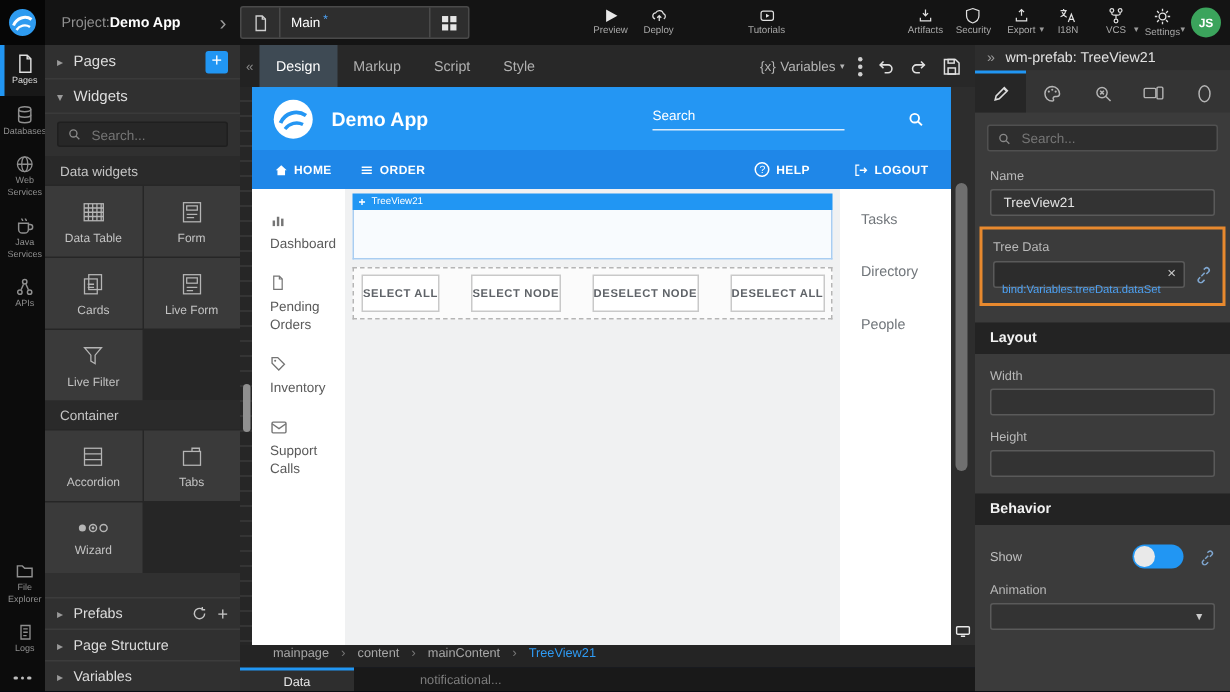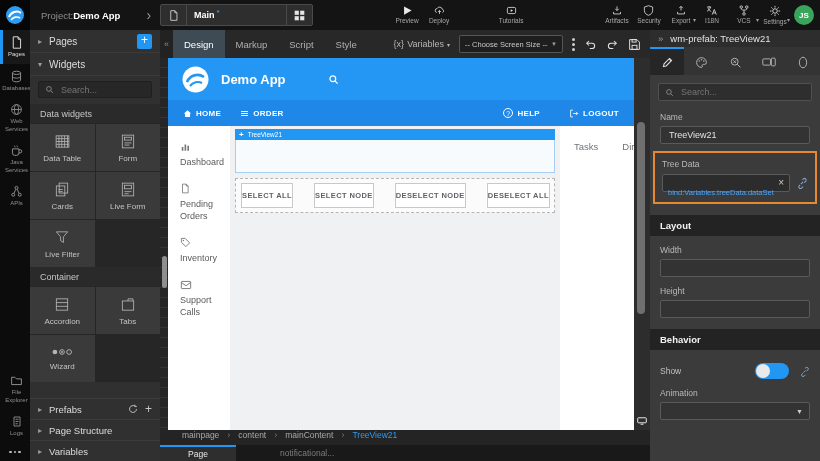--- a/index.html
+++ b/index.html
@@ -9,21 +9,21 @@
 
   
   .topbar{position:absolute;left:0;top:0;width:820px;height:30px;background:#141414;display:flex;align-items:center;color:#ccc;}
   .logo-box{width:30px;height:30px;background:#060606;display:flex;align-items:center;justify-content:center;flex:0 0 auto;}
   .project{margin-left:11px;font-size:9.5px;color:#8f8f8f;white-space:nowrap;}
   .project b{color:#fff;}
   .tb-chev{color:#999;font-size:14px;margin:0 9px 0 26px;line-height:1;}
   .page-sel{display:flex;align-items:stretch;height:22px;background:#2e2e2e;border:1px solid #4a4a4a;border-radius:2px;color:#ddd;}
   .page-sel .seg{display:flex;align-items:center;padding:0 7px;}
   .page-sel .seg+.seg{border-left:1px solid #4a4a4a;}
-  .page-name{font-size:9px;color:#fff;font-weight:bold;}
+  .page-name{font-size:9px;color:#fff;font-weight:normal;}
   .unsaved{color:#4da3f7;font-size:8px;position:relative;top:-3px;margin-left:2px;}
   .tb-act{display:flex;flex-direction:column;align-items:center;justify-content:center;min-width:32px;height:30px;gap:2px;color:#e0e0e0;}
   .tb-act .lbl{color:#a8a8a8;font-size:6.5px;line-height:1;}
   .tb-caret{color:#9a9a9a;font-size:6px;margin-left:-4px;margin-top:8px;}
   .avatar{width:20px;height:20px;border-radius:50%;background:#3ba45c;color:#fff;font-size:8px;font-weight:bold;display:flex;align-items:center;justify-content:center;margin:0 6px 0 4px;flex:0 0 auto;}
   .sp{flex:1;}
 
   
   .rail{position:absolute;left:0;top:30px;width:30px;height:431px;background:#0c0c0c;display:flex;flex-direction:column;}
   .rail-item{display:flex;flex-direction:column;align-items:center;padding:6px 0 5px;color:#8f8f8f;font-size:6px;line-height:1.25;text-align:center;gap:2px;border-left:3px solid transparent;}
@@ -79,21 +79,21 @@
   .page-body{flex:1;display:flex;min-height:0;}
   .pmenu{width:62px;flex:0 0 auto;background:#fff;padding:16px 0 0 12px;display:flex;flex-direction:column;gap:15px;color:#5a5a5a;}
   .pmenu-item{font-size:9px;display:flex;flex-direction:column;gap:4px;line-height:1.35;}
   .pmenu-item svg{color:#757575;}
   .pcontent{flex:1;display:flex;flex-direction:column;padding:3px 5px;min-width:0;}
   .tv-label{height:11px;flex:0 0 auto;background:#2196f3;color:#fff;font-size:6.5px;display:flex;align-items:center;gap:4px;padding:0 4px;}
   .tv-move{font-size:8px;font-weight:bold;line-height:1;}
   .tv-body{height:33px;flex:0 0 auto;background:#f8fbfe;border:1px solid #a9cdf1;border-top:none;}
   .btnrow-wrap{margin-top:5px;border:1px dashed #b5b5b5;background:#fbfbfb;padding:4px 5px;display:flex;gap:21px;font-weight:bold;}
   .cbtn{flex:1;background:#fff;border:1px solid #c9c9c9;color:#5f6368;font-size:7.5px;height:25px;display:flex;align-items:center;justify-content:center;letter-spacing:.4px;white-space:nowrap;}
-  .prightcol{width:74px;flex:0 0 auto;background:#fff;padding:15px 0 0 14px;display:flex;flex-direction:row;gap:24px;}
+  .prightcol{width:74px;flex:0 0 auto;background:#fff;padding:15px 0 0 14px;display:flex;flex-direction:column;gap:24px;}
   .plink{font-size:9.5px;color:#70757a;}
 
   
   .crumbbar{position:absolute;left:160px;top:430px;width:490px;height:15px;background:#242424;display:flex;align-items:flex-start;padding-left:22px;gap:8px;font-size:8.5px;color:#a8a8a8;}
   .crumb-sep{color:#777;font-size:9px;}
   .crumb-last{color:#2f9bf4;}
   .bottombar{position:absolute;left:160px;top:445px;width:490px;height:16px;background:#191919;display:flex;align-items:stretch;}
   .page-tab{width:76px;background:#2e2e2e;border-top:2px solid #2196f3;color:#e8e8e8;font-size:8.5px;display:flex;align-items:center;justify-content:center;}
   .statusmsg{color:#7d7d7d;font-size:8.5px;display:flex;align-items:center;margin-left:44px;}
 
@@ -465,24 +465,20 @@
     <div class="ttab active">Design</div>
     <div class="ttab">Markup</div>
     <div class="ttab">Script</div>
     <div class="ttab">Style</div>
     <div class="tright">
       <div class="vars">
         <span>{x}</span>
         <span>Variables</span>
         <span style="font-size:6px;">▾</span>
       </div>
-      <div class="screen-sel">
-        <span>-- Choose Screen Size --</span>
-        <span style="font-size:6px;color:#999;">▼</span>
-      </div>
       <span class="vdots"></span>
       <span>
           <svg width="13" height="12" viewBox="0 0 16 16" stroke="#e0e0e0" fill="none" stroke-width="1.4">
             <path d="M3 7h7a3.5 3.5 0 0 1 0 7H7"></path>
             <path d="M6 4L3 7l3 3"></path>
           </svg>
         </span>
       <span>
           <svg width="13" height="12" viewBox="0 0 16 16" stroke="#e0e0e0" fill="none" stroke-width="1.4">
             <path d="M13 7H6a3.5 3.5 0 0 0 0 7h3"></path>
@@ -506,20 +502,21 @@
     <div class="page">
       <div class="page-header">
         <span>
           <svg width="27" height="27" viewBox="0 0 27 27">
               <circle cx="13.5" cy="13.5" r="13" fill="#fff"></circle>
               <path d="M5 16c3-7 11-9 17-5" stroke="#2496f3" stroke-width="2.6" fill="none"></path>
               <path d="M8 20c3-4 8-5 12-3" stroke="#2496f3" stroke-width="2.2" fill="none"></path>
             </svg>
         </span>
         <span class="app-title">Demo App</span>
+        <div class="psearch">Search</div>
         <span class="psearch-icon">
             <svg width="11" height="11" viewBox="0 0 16 16" stroke="currentColor" fill="none" stroke-width="1.8">
               <circle cx="7" cy="7" r="4.2"></circle>
               <path d="M10.2 10.2L14 14"></path>
             </svg>
           </span>
       </div>
       <div class="page-nav">
         <div class="nav-item">
           <span>
@@ -627,21 +624,21 @@
     <span>mainpage</span>
     <span class="crumb-sep">›</span>
     <span>content</span>
     <span class="crumb-sep">›</span>
     <span>mainContent</span>
     <span class="crumb-sep">›</span>
     <span class="crumb-last">TreeView21</span>
   </div>
 
   <div class="bottombar">
-    <div class="page-tab">Page</div>
+    <div class="page-tab">Data</div>
     <div class="statusmsg">notificational...</div>
   </div>
 
   <div class="props">
     <div class="props-header">
       <span style="color:#9a9a9a;">»</span>
       <span>wm-prefab: TreeView21</span>
     </div>
     <div class="props-tabs">
       <div class="ptab active">

